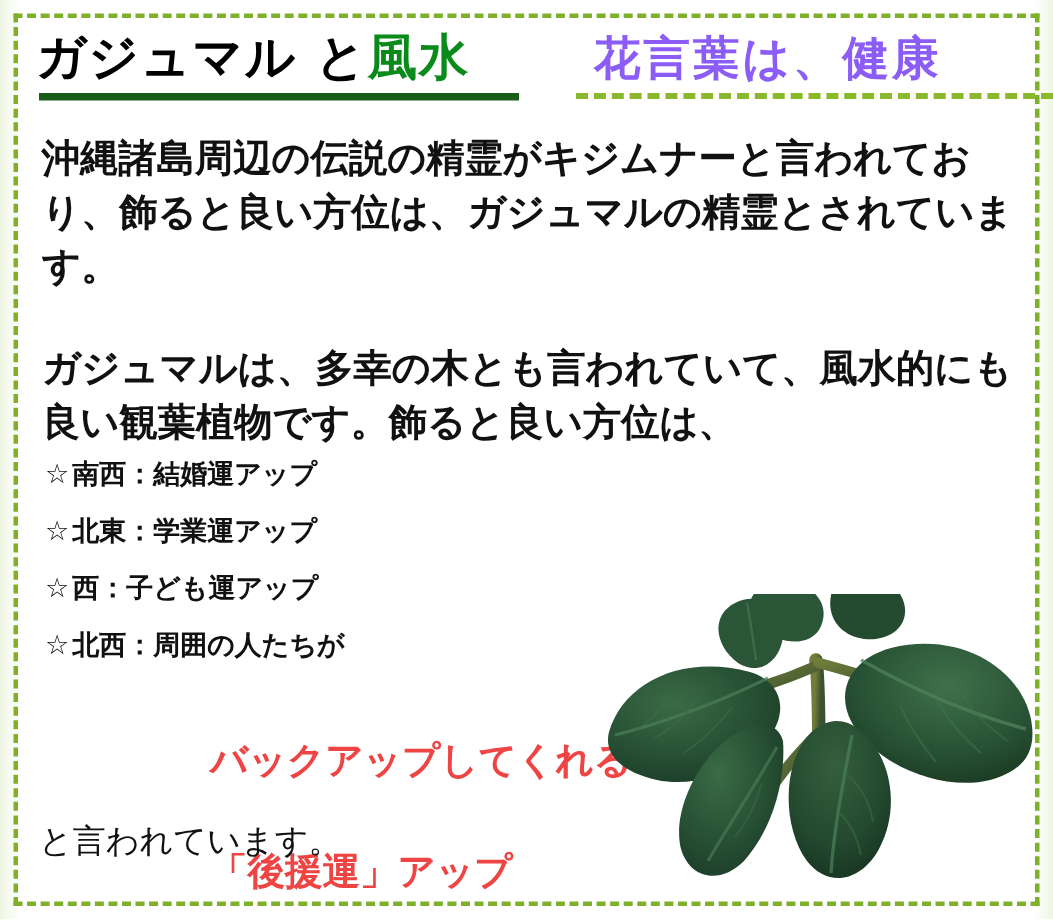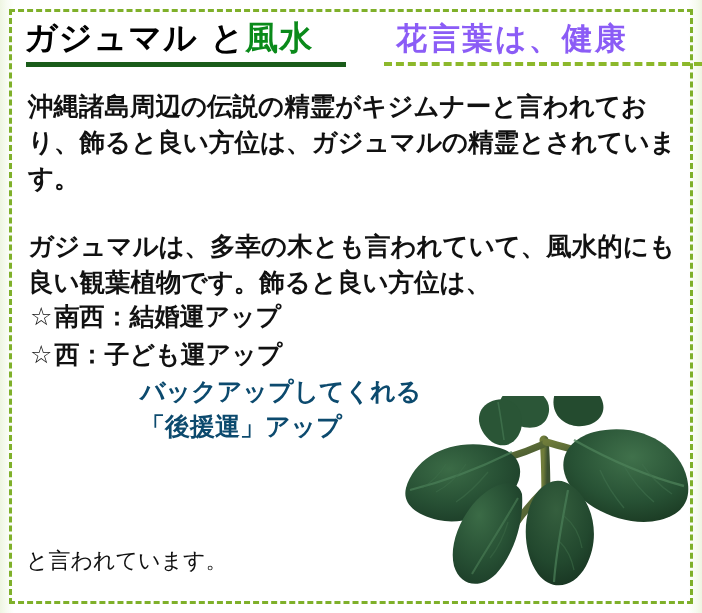--- a/index.html
+++ b/index.html
@@ -107,34 +107,35 @@
   #para2 { left: 28px; top: 204px; width: 648px; margin-top: 24px; }
 
   
   .bullets {
     position: absolute;
     left: 30px;
     top: 298px;
     width: 470px;
   }
   .bullet-row {
-    font-size: 25px;
+    font-size: 18px;
     font-weight: bold;
     color: #111111;
     line-height: 38px;
     white-space: nowrap;
   }
   .bullet-row .star { margin-right: 2px; }
   .bullet-cont {
     font-size: 25px;
     font-weight: bold;
-    color: #0c4a6e;
+    color: #ef4444;
     line-height: 35px;
     white-space: nowrap;
     padding-left: 110px;
+    margin-top: 39px;
   }
 
   .closing {
     position: absolute;
     left: 26px;
     top: 546px;
     font-size: 22px;
     font-weight: normal;
     color: #111111;
     white-space: nowrap;
@@ -172,21 +173,27 @@
     </div>
 
     <div class="para" id="para1">沖縄諸島周辺の伝説の精霊がキジムナーと言われており、飾ると良い方位は、ガジュマルの精霊とされています。</div>
     <div class="para" id="para2">ガジュマルは、多幸の木とも言われていて、風水的にも良い観葉植物です。飾ると良い方位は、</div>
 
     <div class="bullets">
       <div class="bullet-row">
         <span class="star">☆</span><span>南西：結婚運アップ</span>
       </div>
       <div class="bullet-row">
+        <span class="star">☆</span><span>北東：学業運アップ</span>
+      </div>
+      <div class="bullet-row">
         <span class="star">☆</span><span>西：子ども運アップ</span>
+      </div>
+      <div class="bullet-row">
+        <span class="star">☆</span><span>北西：周囲の人たちが</span>
       </div>
       <div class="bullet-cont">バックアップしてくれる</div>
       <div class="bullet-cont">「後援運」アップ</div>
     </div>
 
     <div class="closing">と言われています。</div>
 
     <div class="plant">
       <svg width="300" height="200" viewBox="0 0 300 200" xmlns="http://www.w3.org/2000/svg">
         <defs>

